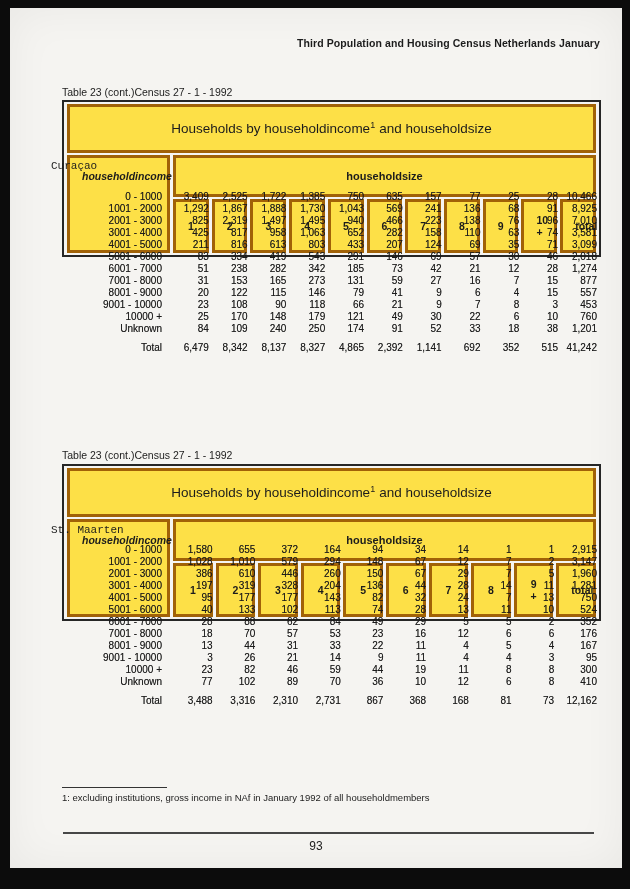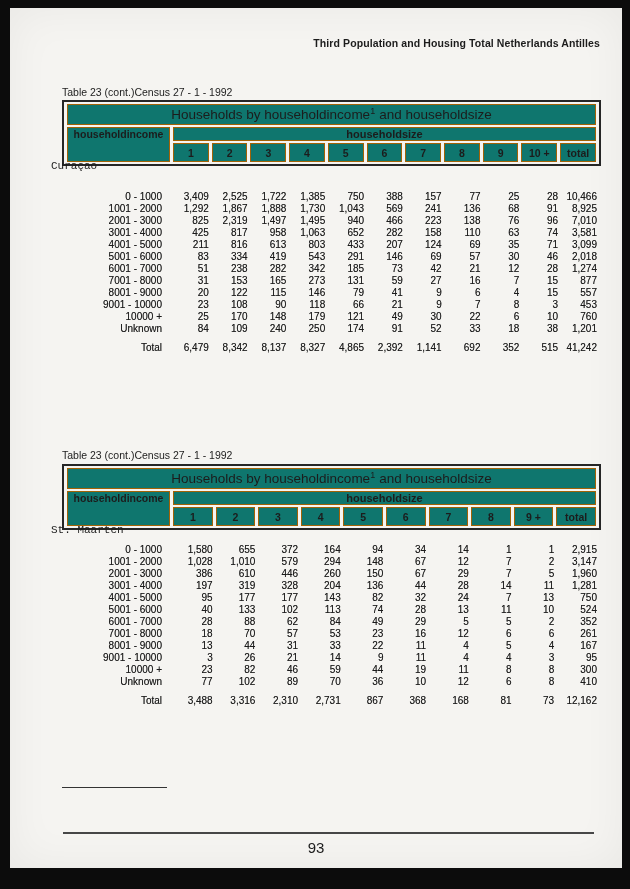--- a/index.html
+++ b/index.html
@@ -20,25 +20,25 @@
     position:absolute;left:52px;width:539px;display:flex;
     font-size:10.5px;
   }
   .caption-1{top:78px;}
   .caption-2{top:441px;}
   
   .hdr-wrap{position:absolute;left:52px;width:539px;border:2px solid #262626;box-sizing:border-box;background:#f6f5f2;}
   .hdr-1{top:92px;}
   .hdr-2{top:456px;}
   table.hdr-table{border-collapse:separate;border-spacing:3px 2px;width:100%;table-layout:fixed;}
-  .hdr-table td,.hdr-table th{border:1px solid #a16207;padding:0;background:#0f766e;}
+  .hdr-table td,.hdr-table th{border:3px solid #a16207;padding:12px;background:#fde047;}
   .title-cell{height:19px;font-size:13.5px;font-weight:500;text-align:center;white-space:nowrap;}
   .title-cell sup{font-size:9px;vertical-align:super;line-height:0;}
   .title-suffix{margin-left:4px;}
-  .income-hdr{vertical-align:top;text-align:center;font-size:10.5px;font-weight:bold;padding-top:2px;}
+  .income-hdr{vertical-align:top;text-align:center;font-size:10.5px;font-weight:bold;padding-top:2px;font-style:italic;}
   .grp-cell{height:12px;font-size:11px;font-weight:bold;text-align:center;line-height:12px;}
   .size-th{height:17px;font-size:10.5px;font-weight:bold;text-align:center;}
   
   .region-label{position:absolute;left:41px;font-size:11px;font-family:Liberation Mono, monospace;}
   .region-1{top:152px;}
   .region-2{top:516px;}
   
   table.data-table{
     position:absolute;left:52px;width:539px;table-layout:fixed;border-collapse:collapse;
   }
@@ -50,28 +50,28 @@
   }
   .data-table td.lbl{padding-right:12px;}
   .data-table tr.spacer td{height:7px;line-height:7px;text-shadow:none;}
   col.lbl-col{width:112px;}
   col.hdr-lbl-col{width:103px;}
   
   .footnote-rule{position:absolute;left:52px;top:779px;width:105px;height:1px;background:#333;}
   .footnote{position:absolute;left:52px;top:784px;font-size:9.5px;}
   
   .bottom-rule{position:absolute;left:53px;top:824px;width:531px;height:2px;background:#474747;}
-  .page-number{position:absolute;left:0;top:831px;width:612px;text-align:center;font-size:15px;}
+  .page-number{position:absolute;left:0;top:831px;width:612px;text-align:center;font-size:12px;}
 </style>
 </head>
 <body>
 
 <div class="paper">
 
-  <div class="running-header">Third Population and Housing Total Netherlands Antilles</div>
+  <div class="running-header">Third Population and Housing Census Netherlands January</div>
 
   <div class="caption-line caption-1">
     <span>Table 23 (cont.)</span>
     <span>Census 27 - 1 - 1992</span>
   </div>
 
   <div class="hdr-wrap hdr-1">
     <table class="hdr-table">
       <colgroup>
           <col class="hdr-lbl-col">
@@ -136,21 +136,21 @@
         <col>
       </colgroup>
     <tbody>
         <tr>
           <td class="lbl">0 - 1000</td>
           <td>3,409</td>
           <td>2,525</td>
           <td>1,722</td>
           <td>1,385</td>
           <td>750</td>
-          <td>388</td>
+          <td>635</td>
           <td>157</td>
           <td>77</td>
           <td>25</td>
           <td>28</td>
           <td>10,466</td>
         </tr>
         <tr>
           <td class="lbl">1001 - 2000</td>
           <td>1,292</td>
           <td>1,867</td>
@@ -486,21 +486,21 @@
           <td class="lbl">7001 - 8000</td>
           <td>18</td>
           <td>70</td>
           <td>57</td>
           <td>53</td>
           <td>23</td>
           <td>16</td>
           <td>12</td>
           <td>6</td>
           <td>6</td>
-          <td>261</td>
+          <td>176</td>
         </tr>
         <tr>
           <td class="lbl">8001 - 9000</td>
           <td>13</td>
           <td>44</td>
           <td>31</td>
           <td>33</td>
           <td>22</td>
           <td>11</td>
           <td>4</td>
@@ -560,16 +560,17 @@
           <td>368</td>
           <td>168</td>
           <td>81</td>
           <td>73</td>
           <td>12,162</td>
         </tr>
       </tbody>
   </table>
 
   <div class="footnote-rule"></div>
+  <div class="footnote">1: excluding institutions, gross income in NAf in January 1992 of all householdmembers</div>
   <div class="bottom-rule"></div>
   <div class="page-number">93</div>
 
 </div>
 
 </body></html>

